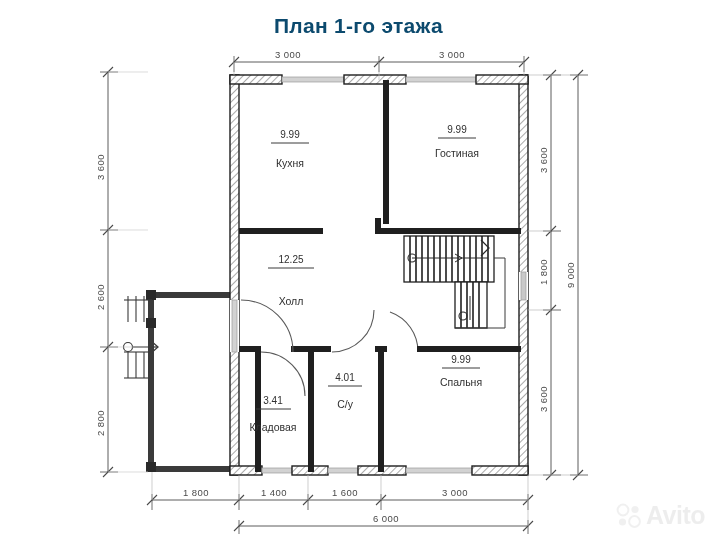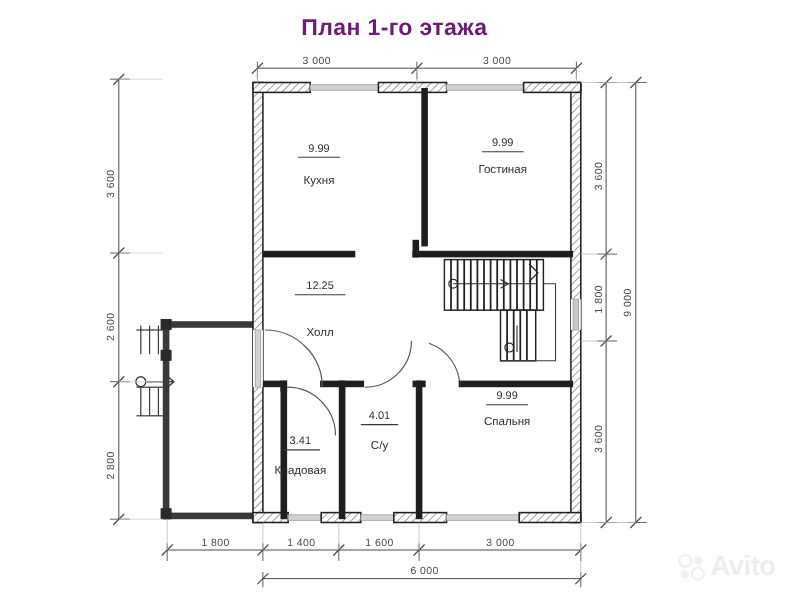--- a/index.html
+++ b/index.html
@@ -17,21 +17,21 @@
   }
   #plan-title {
     position: absolute;
     left: 0;
     top: 14px;
     width: 717px;
     text-align: center;
     font-size: 21px;
     font-weight: bold;
     letter-spacing: 0.3px;
-    color: #701a75;
+    color: #0c4a6e;
   }
   #drawing {
     position: absolute;
     left: 0;
     top: 0;
   }
   .dim-text {
     font-size: 9.5px;
     fill: #4a4a4a;
     font-family: "Liberation Sans", sans-serif;

